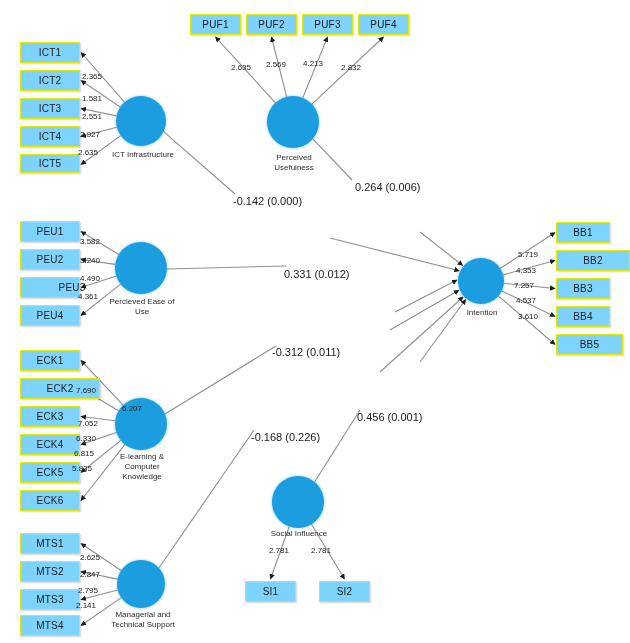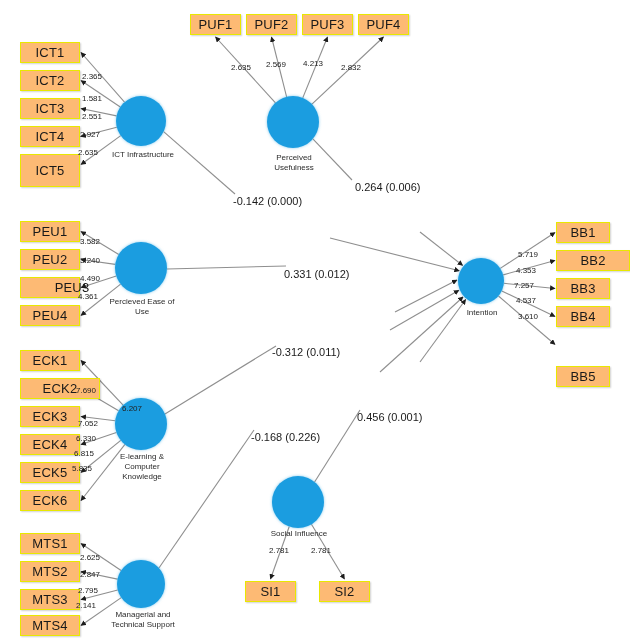--- a/index.html
+++ b/index.html
@@ -6,25 +6,25 @@
   body{
     width:630px;height:643px;
     background:#ffffff;
     font-family:"Liberation Sans", sans-serif;
     position:relative;
     overflow:hidden;
   }
   #diagram{position:absolute;left:0;top:0;width:630px;height:643px;}
   .ind-box{
     position:absolute;
-    background:#fdba74;
+    background:#7dd3fc;
     border:1px solid #e8e800;
     box-sizing:border-box;
     display:flex;align-items:center;justify-content:center;
-    font-size:13px;color:#1a1a1a;
+    font-size:10px;color:#1a1a1a;
     letter-spacing:.2px;
     box-shadow:1px 1px 1.5px rgba(0,0,0,.18);
     text-align:right;
   }
   .lv-circle{
     position:absolute;
     border-radius:50%;
     background:#1b9de0;
     box-shadow:0 0 3px rgba(27,157,224,.55);
   }
@@ -100,21 +100,21 @@
       <line x1="380" y1="372" x2="463.08254345076784" y2="296.9676156894628" marker-end="url(#ah)"></line>
       <line x1="420" y1="362" x2="465.693239966975" y2="299.4852129360575" marker-end="url(#ah)"></line>
     </g>
 </svg>
 
 <div id="boxes">
     <div class="ind-box" style="left: 20px; top: 42px; width: 60px; height: 21px;">ICT1</div>
     <div class="ind-box" style="left: 20px; top: 70px; width: 60px; height: 21px;">ICT2</div>
     <div class="ind-box" style="left: 20px; top: 98px; width: 60px; height: 21px;">ICT3</div>
     <div class="ind-box" style="left: 20px; top: 126px; width: 60px; height: 21px;">ICT4</div>
-    <div class="ind-box" style="left: 20px; top: 154px; width: 60px; height: 33px;">ICT5</div>
+    <div class="ind-box" style="left: 20px; top: 154px; width: 60px; height: 19px;">ICT5</div>
     <div class="ind-box" style="left: 190px; top: 14px; width: 51px; height: 21px;">PUF1</div>
     <div class="ind-box" style="left: 246px; top: 14px; width: 51px; height: 21px;">PUF2</div>
     <div class="ind-box" style="left: 302px; top: 14px; width: 51px; height: 21px;">PUF3</div>
     <div class="ind-box" style="left: 358px; top: 14px; width: 51px; height: 21px;">PUF4</div>
     <div class="ind-box" style="left: 20px; top: 221px; width: 60px; height: 21px;">PEU1</div>
     <div class="ind-box" style="left: 20px; top: 249px; width: 60px; height: 21px;">PEU2</div>
     <div class="ind-box" style="left: 20px; top: 277px; width: 60px; height: 21px; padding-left: 44px;">PEU3</div>
     <div class="ind-box" style="left: 20px; top: 305px; width: 60px; height: 21px;">PEU4</div>
     <div class="ind-box" style="left: 20px; top: 350px; width: 60px; height: 21px;">ECK1</div>
     <div class="ind-box" style="left: 20px; top: 378px; width: 80px; height: 21px;">ECK2</div>
@@ -125,21 +125,21 @@
     <div class="ind-box" style="left: 20px; top: 533px; width: 60px; height: 21px;">MTS1</div>
     <div class="ind-box" style="left: 20px; top: 561px; width: 60px; height: 21px;">MTS2</div>
     <div class="ind-box" style="left: 20px; top: 589px; width: 60px; height: 21px;">MTS3</div>
     <div class="ind-box" style="left: 20px; top: 615px; width: 60px; height: 21px;">MTS4</div>
     <div class="ind-box" style="left: 245px; top: 581px; width: 51px; height: 21px;">SI1</div>
     <div class="ind-box" style="left: 319px; top: 581px; width: 51px; height: 21px;">SI2</div>
     <div class="ind-box" style="left: 556px; top: 222px; width: 54px; height: 21px;">BB1</div>
     <div class="ind-box" style="left: 556px; top: 250px; width: 74px; height: 21px;">BB2</div>
     <div class="ind-box" style="left: 556px; top: 278px; width: 54px; height: 21px;">BB3</div>
     <div class="ind-box" style="left: 556px; top: 306px; width: 54px; height: 21px;">BB4</div>
-    <div class="ind-box" style="left: 556px; top: 334px; width: 54px; height: 21px; margin-top: 32px;">BB5</div>
+    <div class="ind-box" style="left: 556px; top: 334px; width: 67px; height: 21px;">BB5</div>
   </div>
 <div id="circles">
     <div class="lv-circle" style="left: 116px; top: 96px; width: 50px; height: 50px;"></div>
     <div class="lv-circle" style="left: 267px; top: 96px; width: 52px; height: 52px;"></div>
     <div class="lv-circle" style="left: 115px; top: 242px; width: 52px; height: 52px;"></div>
     <div class="lv-circle" style="left: 115px; top: 398px; width: 52px; height: 52px;"></div>
     <div class="lv-circle" style="left: 117px; top: 560px; width: 48px; height: 48px;"></div>
     <div class="lv-circle" style="left: 272px; top: 476px; width: 52px; height: 52px;"></div>
     <div class="lv-circle" style="left: 458px; top: 258px; width: 46px; height: 46px;"></div>
   </div>

